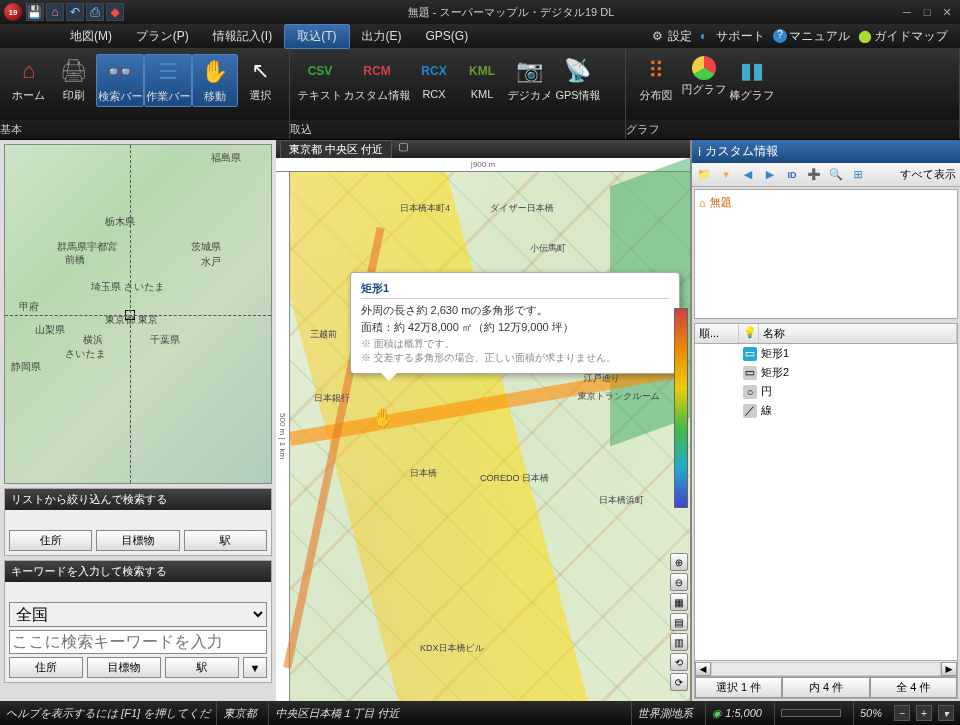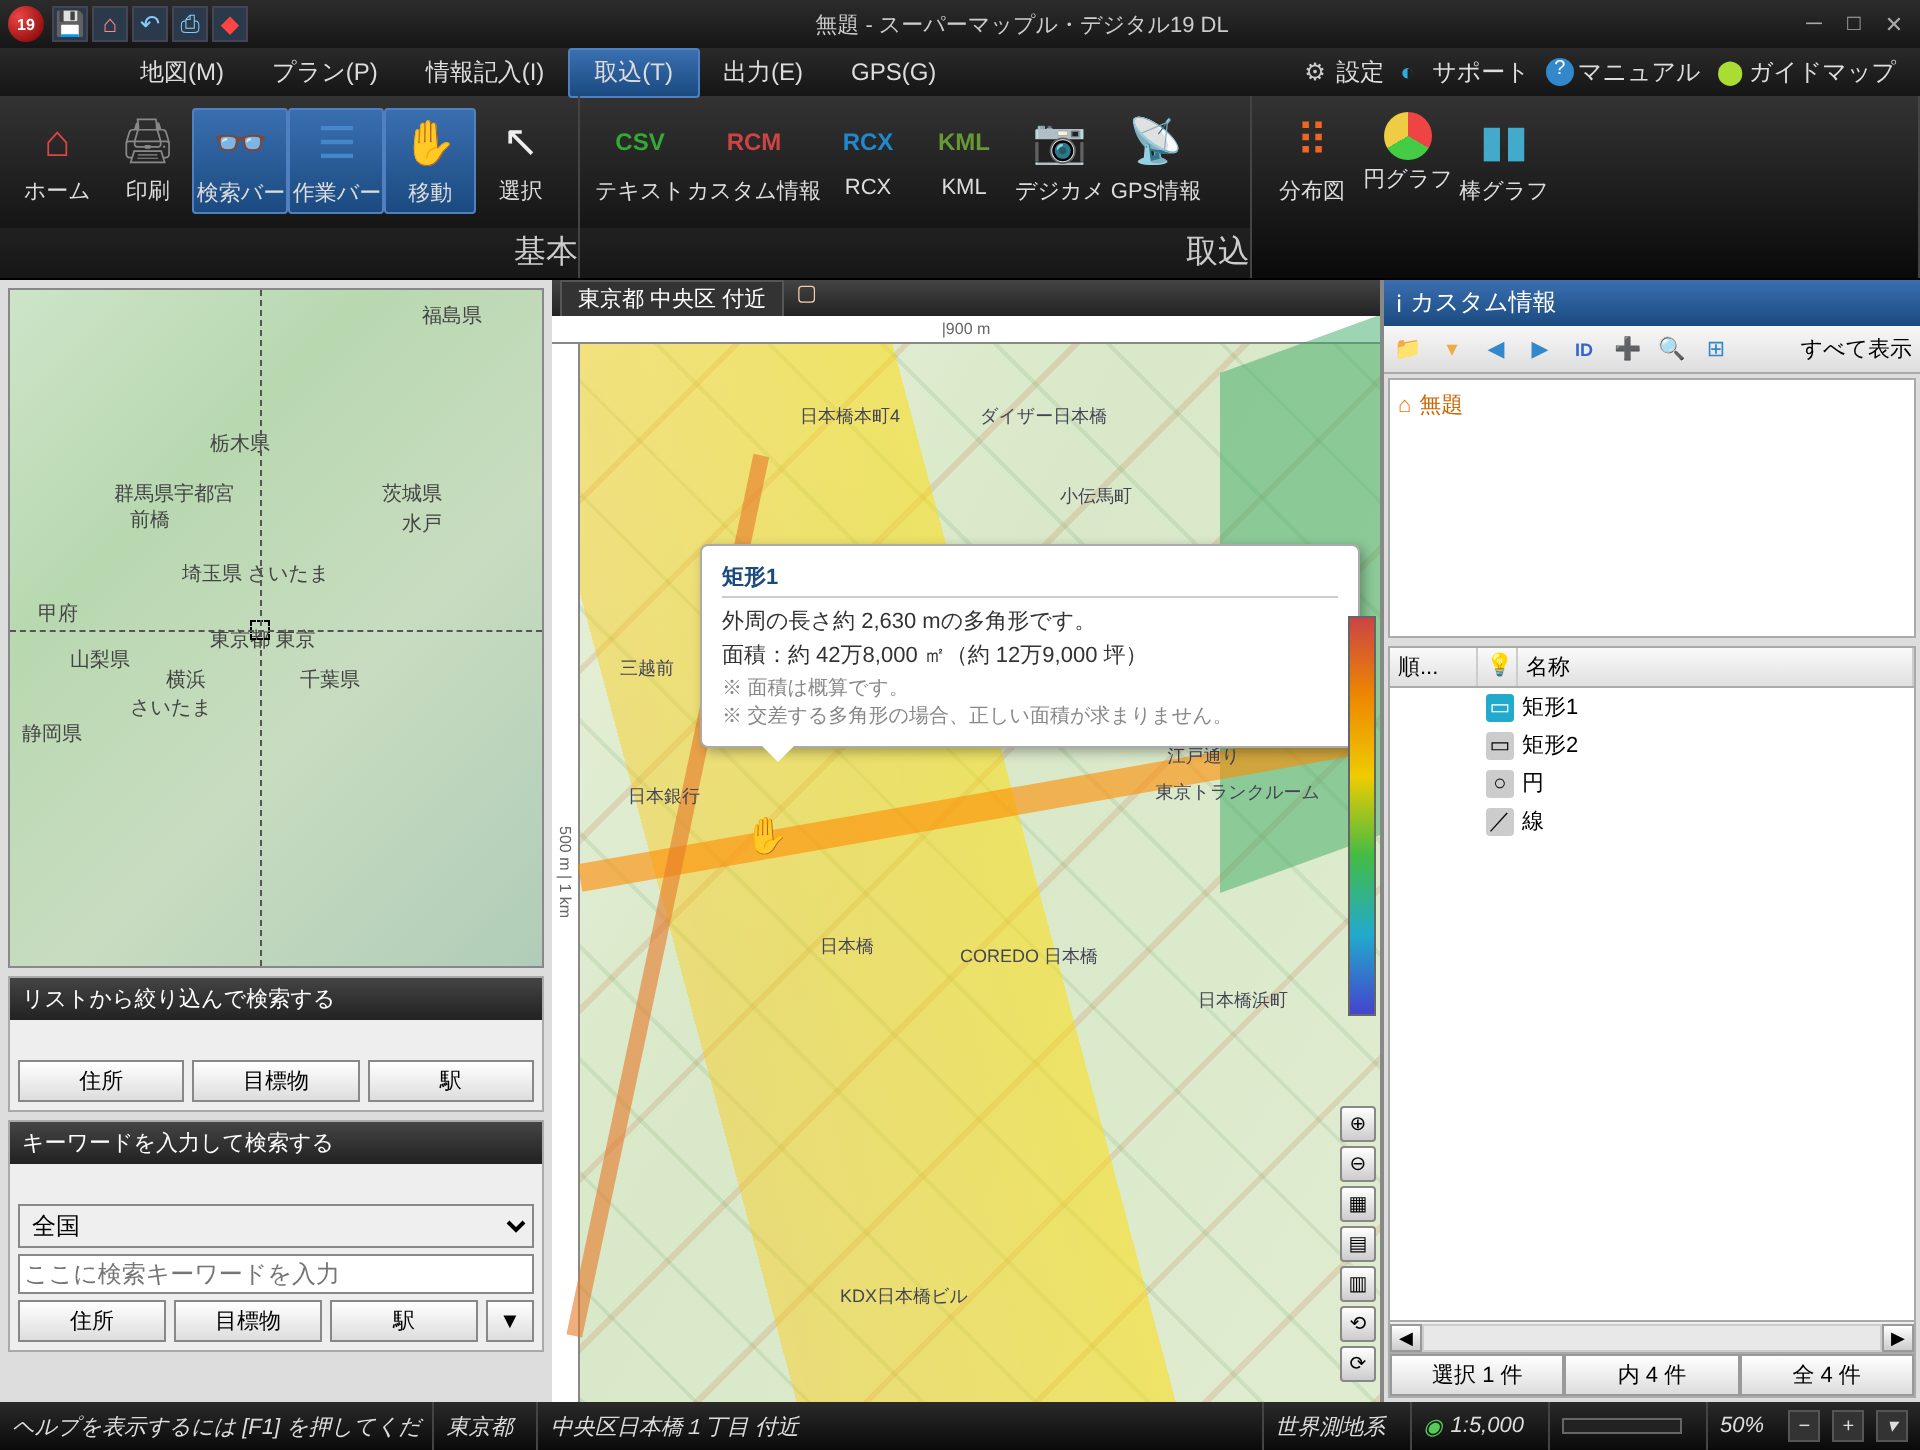--- a/index.html
+++ b/index.html
@@ -17,36 +17,36 @@
 .menubar .mitem { padding:3px 12px;cursor:pointer; }
 .menubar .mitem.active { background:linear-gradient(#3a6fb0,#1a4a80);border:1px solid #5080c0;border-radius:2px; }
 .menubar .spacer { flex:1; }
 .menubar .ritem { padding:2px 4px;display:flex;align-items:center;gap:2px; }
 .menubar .ricon { width:14px;height:14px;border-radius:50%; }
 
 
 .ribbon { height:92px;background:linear-gradient(#333,#0a0a0a);display:flex;border-bottom:1px solid #000; }
 .rgroup { display:flex;flex-direction:column;border-right:1px solid #444;padding:2px 0 0 0; }
 .rgroup .rbtns { display:flex;flex:1;align-items:flex-start;padding:4px 6px; }
-.rgroup .rlabel { text-align:right;color:#ccc;font-size:16px;padding:2px 0;background:rgba(255,255,255,0.05); }
+.rgroup .rlabel { text-align:left;color:#ccc;font-size:11px;padding:2px 0;background:rgba(255,255,255,0.05); }
 .rbtn { width:48px;display:flex;flex-direction:column;align-items:center;gap:2px;color:#ddd;padding:2px;cursor:pointer; }
 .rbtn.sel { background:linear-gradient(#3a6fb0,#1a4a80);border:1px solid #5080c0;border-radius:2px; }
 .rbtn .ricon { width:30px;height:30px;display:flex;align-items:center;justify-content:center;font-size:22px; }
 .rbtn .rtxt { font-size:11px;white-space:nowrap; }
 
 
 .main { height:561px;display:flex;background:#999; }
 .leftpanel { width:276px;background:#ddd;display:flex;flex-direction:column;padding:4px;gap:4px; }
 .minimap { height:340px;background:linear-gradient(135deg,#cde4c8 0%,#b8d8b0 30%,#c8dcc0 60%,#b0ccb8 100%);border:1px solid #888;position:relative;overflow:hidden; }
 .minimap .mmtxt { position:absolute;font-size:10px;color:#444;white-space:nowrap; }
 .searchbox { background:#eee;border:1px solid #aaa;padding:4px; }
 .searchbox .shdr { background:linear-gradient(#444,#222);color:#fff;padding:3px 6px;margin:-4px -4px 20px -4px;font-size:11px; }
 .searchbox .srow { display:flex;gap:4px;margin-top:3px; }
 .searchbox button { flex:1;border:1px solid #888;background:linear-gradient(#fff,#ddd);padding:2px 4px;font-size:11px;cursor:pointer; }
-.searchbox select,.searchbox input[type=text] { width:100%;border:1px solid #888;padding:2px;font-size:12px; }
+.searchbox select,.searchbox input[type=text] { width:100%;border:1px solid #888;padding:2px;font-size:16px; }
 
 .center { flex:1;display:flex;flex-direction:column;background:#ccc; }
 .maptab { height:18px;background:linear-gradient(#444,#222);display:flex;align-items:flex-start;padding:0 4px;color:#fff;font-size:11px; }
 .maptab .tabitem { background:#333;padding:1px 8px;border:1px solid #555; }
 .maparea { flex:1;position:relative;background:#f0f4e8;overflow:hidden; }
 .mapruler-h { height:14px;background:#fff;border-bottom:1px solid #888;font-size:8px;color:#666;display:flex;align-items:center;justify-content:center; }
 .mapruler-v { width:14px;background:#fff;border-right:1px solid #888;position:absolute;left:0;top:14px;bottom:0;display:flex;align-items:center;justify-content:center;writing-mode:vertical-rl;font-size:8px;color:#666; }
 .mapbody { position:absolute;left:14px;top:14px;right:0;bottom:0;background:linear-gradient(120deg,#e8f0d8 0%,#d8e8c8 40%,#e0ecd0 100%); }
 .mapbody::before { content:"";position:absolute;inset:0;background:
  linear-gradient(75deg,transparent 0%,transparent 20%,rgba(255,200,0,0.4) 20%,rgba(255,220,0,0.5) 55%,transparent 55%),
@@ -202,20 +202,21 @@
         </div>
       <div class="rbtn">
           <div class="ricon" style="background:conic-gradient(#e44 0 120deg,#4c4 120deg 240deg,#ec4 240deg);border-radius:50%;width:24px;height:24px"></div>
           <div class="rtxt">円グラフ</div>
         </div>
       <div class="rbtn">
           <div class="ricon" style="color:#4ac">▮▮</div>
           <div class="rtxt">棒グラフ</div>
         </div>
     </div>
+    <div class="rlabel">グラフ</div>
   </div>
 </div>
 
 <div class="main">
 
   <div class="leftpanel">
     <div class="minimap">
       <div class="mmtxt" style="top:6px;right:30px">福島県</div>
       <div class="mmtxt" style="top:70px;left:100px">栃木県</div>
       <div class="mmtxt" style="top:95px;left:52px">群馬県宇都宮</div>

